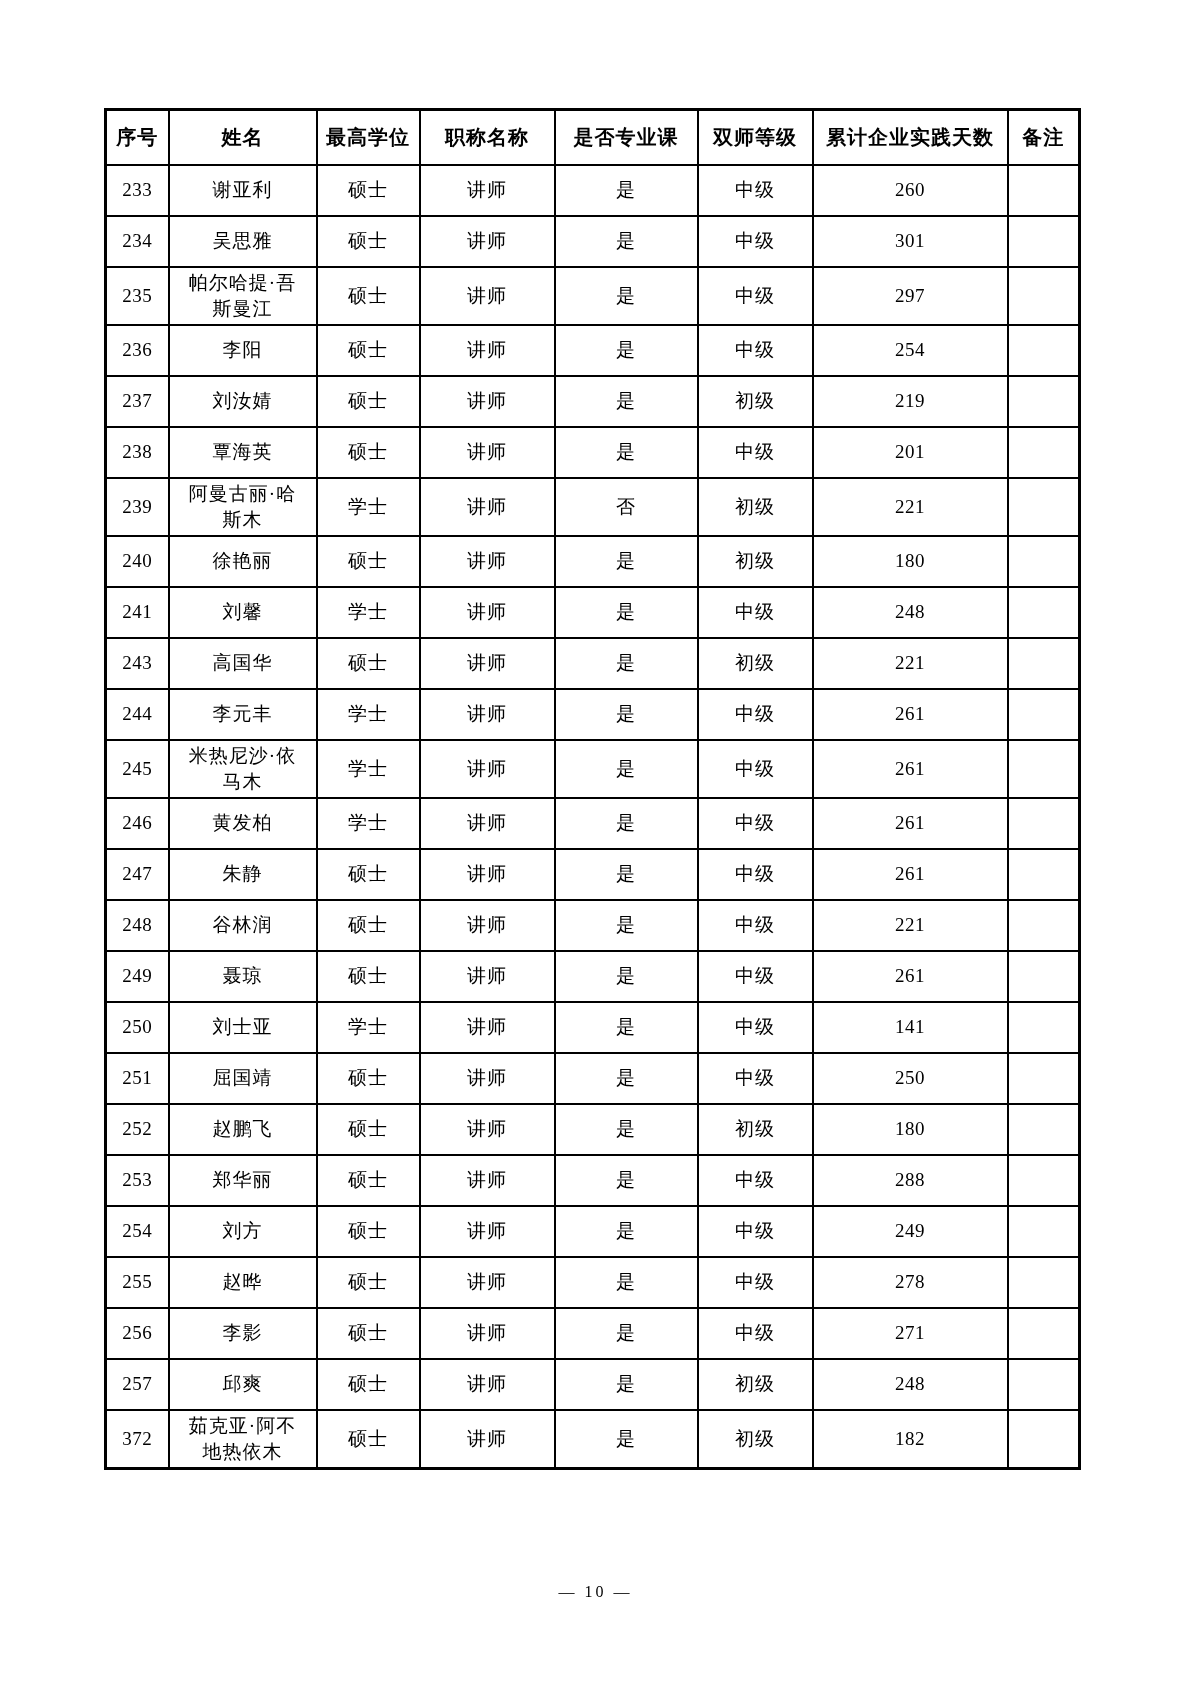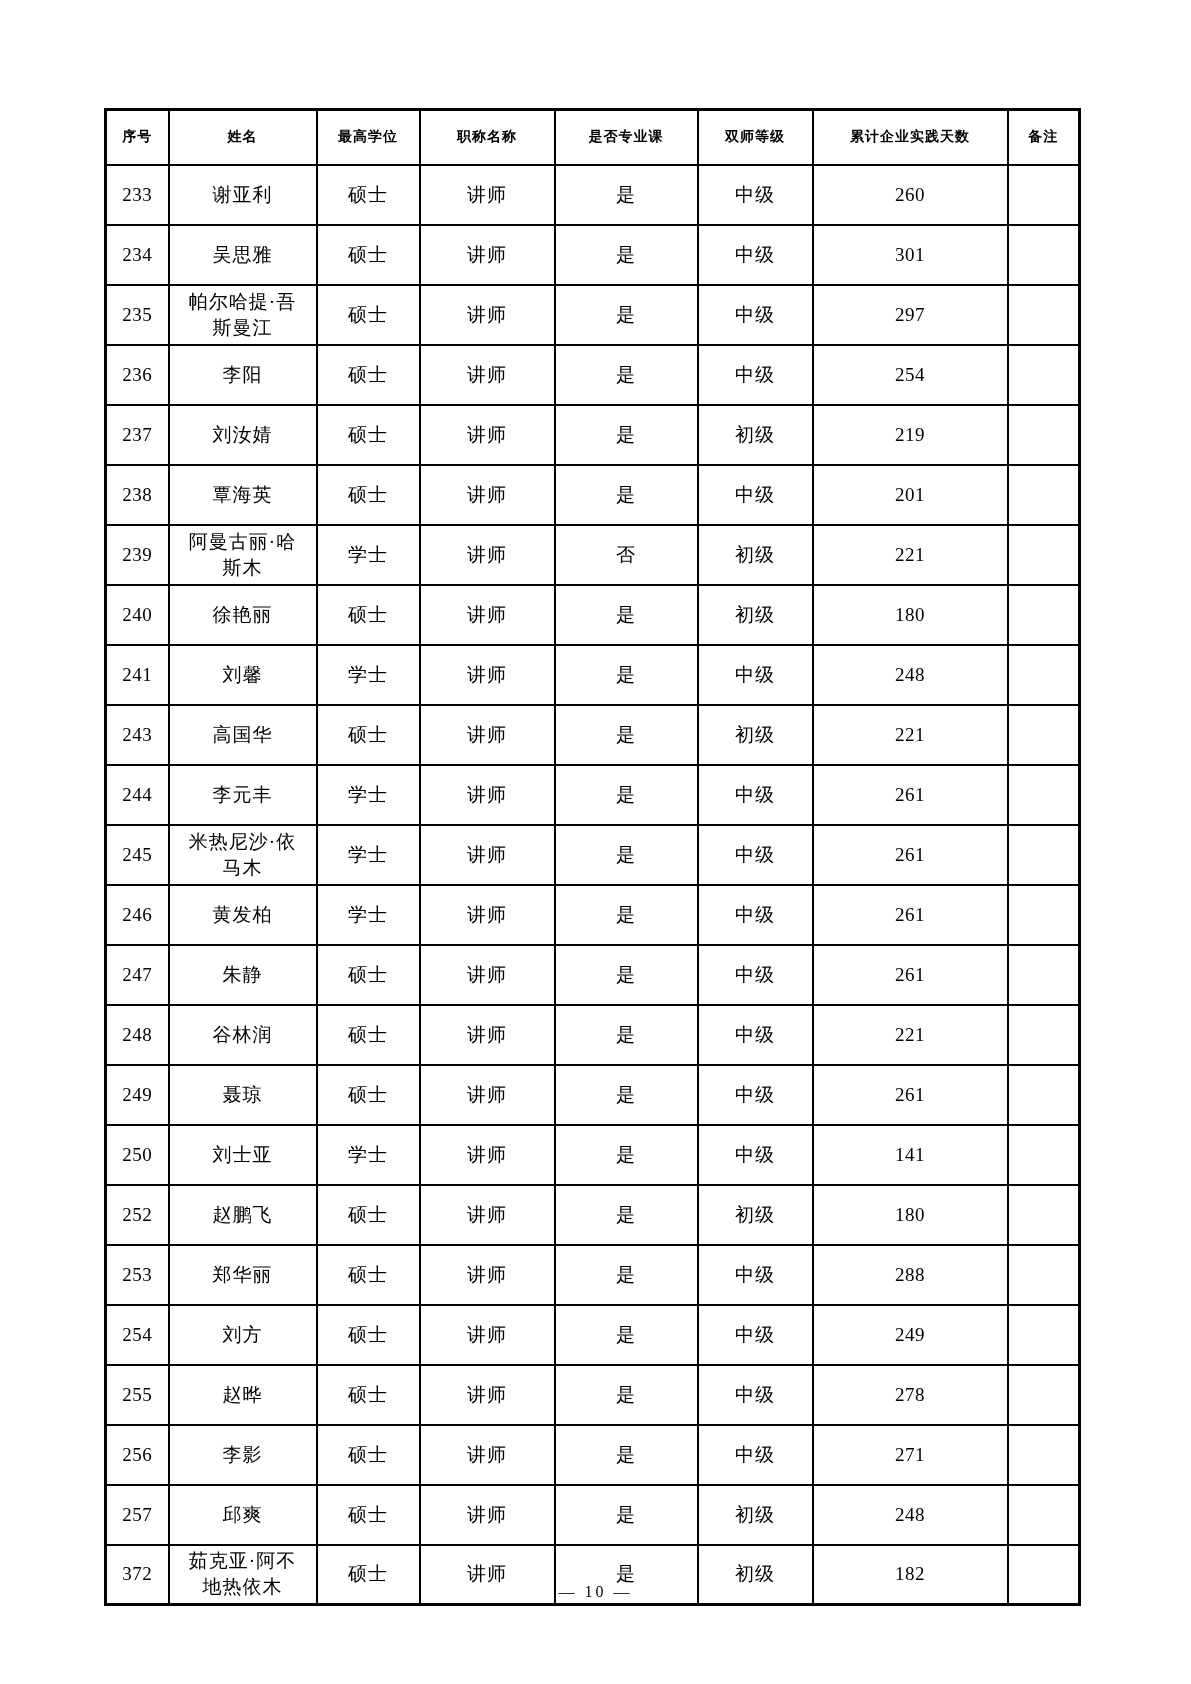--- a/index.html
+++ b/index.html
@@ -32,25 +32,25 @@
     vertical-align: middle;
     overflow: hidden;
     padding: 2px 4px;
   }
   table.roster thead tr {
     height: 55px;
   }
   table.roster thead th {
     font-family: "Liberation Sans", "DejaVu Sans", sans-serif;
     font-weight: bold;
-    font-size: 14px;
+    font-size: 20px;
     letter-spacing: 1px;
   }
   table.roster tbody tr {
-    height: 60px;
+    height: 51px;
   }
   table.roster tbody td {
     font-size: 19px;
     line-height: 26px;
     letter-spacing: 1px;
   }
   
   table.roster td.col-name {
     padding-left: 14px;
     padding-right: 14px;
@@ -263,20 +263,30 @@
           <td class="col-index">250</td>
           <td class="col-name">刘士亚</td>
           <td class="col-degree">学士</td>
           <td class="col-title">讲师</td>
           <td class="col-is_professional_course">是</td>
           <td class="col-dual_teacher_level">中级</td>
           <td class="col-practice_days">141</td>
           <td class="col-remark"></td>
         </tr>
         <tr>
+          <td class="col-index">251</td>
+          <td class="col-name">屈国靖</td>
+          <td class="col-degree">硕士</td>
+          <td class="col-title">讲师</td>
+          <td class="col-is_professional_course">是</td>
+          <td class="col-dual_teacher_level">中级</td>
+          <td class="col-practice_days">250</td>
+          <td class="col-remark"></td>
+        </tr>
+        <tr>
           <td class="col-index">252</td>
           <td class="col-name">赵鹏飞</td>
           <td class="col-degree">硕士</td>
           <td class="col-title">讲师</td>
           <td class="col-is_professional_course">是</td>
           <td class="col-dual_teacher_level">初级</td>
           <td class="col-practice_days">180</td>
           <td class="col-remark"></td>
         </tr>
         <tr>

